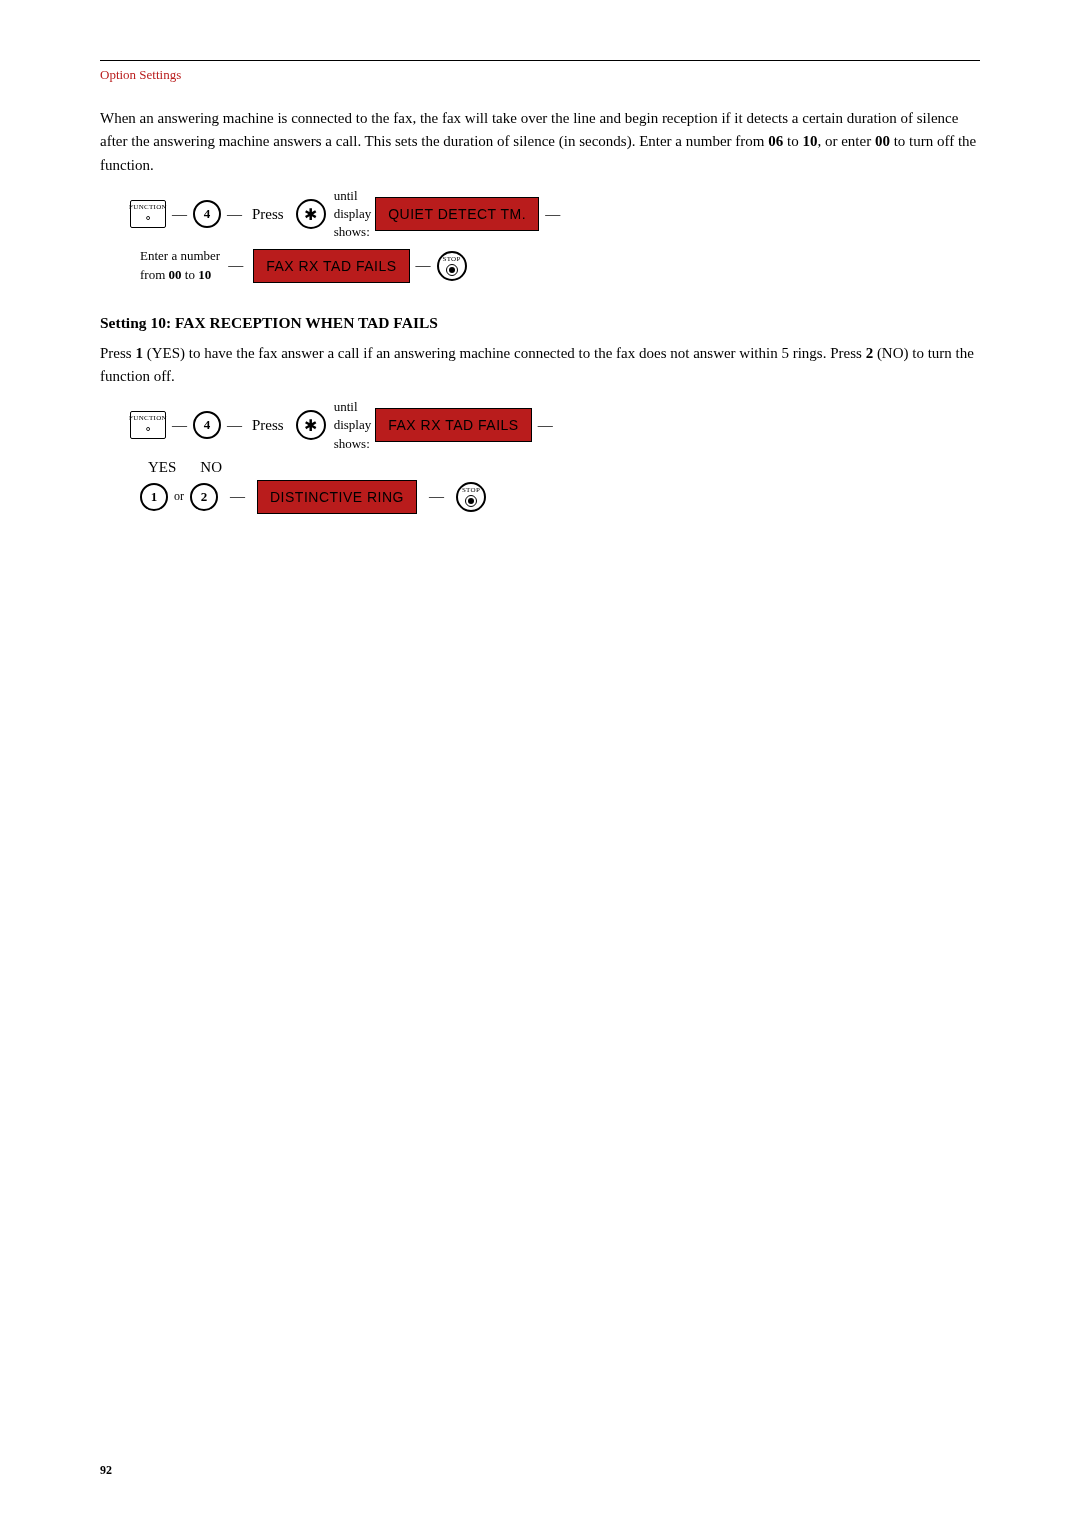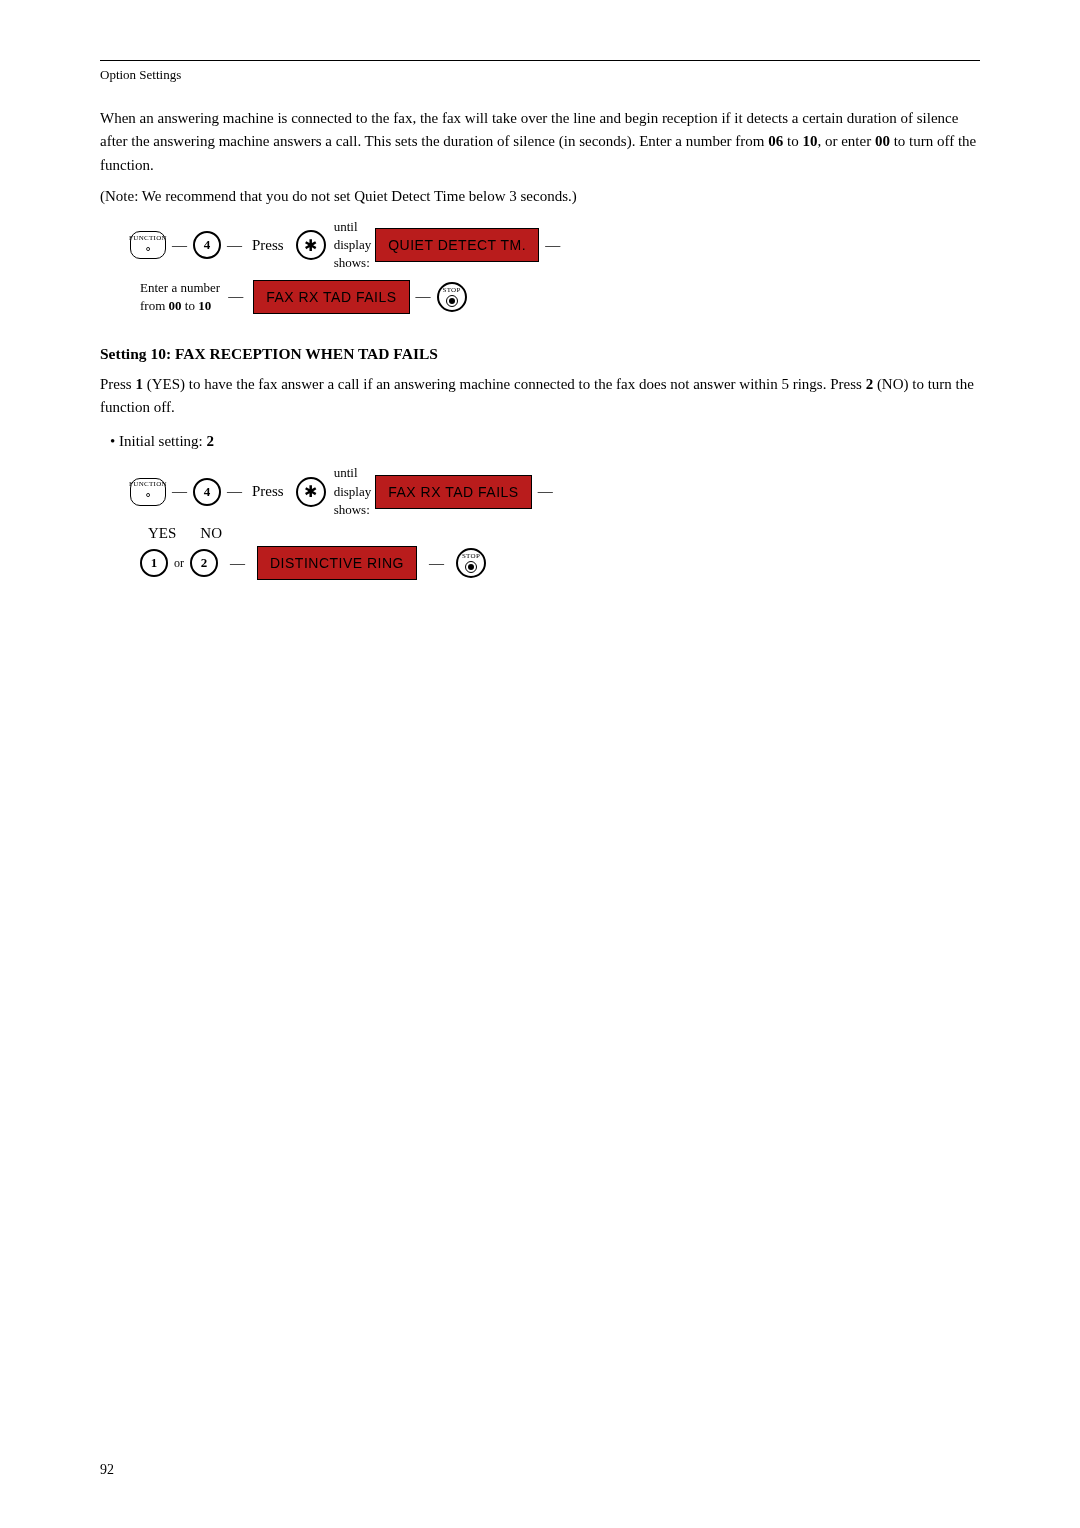--- a/index.html
+++ b/index.html
@@ -18,21 +18,21 @@
       padding: 60px 100px 60px 100px;
       position: relative;
     }
     .top-rule {
       border-top: 1.5px solid #000;
       margin-bottom: 6px;
     }
     .section-label {
       font-size: 13px;
       margin-bottom: 24px;
-      color: #000000;
+      color: #b91c1c;
     }
     .setting-title {
       font-size: 15.5px;
       font-weight: bold;
       margin-bottom: 10px;
     }
     .body-text {
       font-size: 15px;
       line-height: 1.55;
       margin-bottom: 8px;
@@ -67,21 +67,21 @@
       font-weight: bold;
       background: #fff;
       flex-shrink: 0;
     }
     .function-icon {
       display: inline-flex;
       align-items: center;
       justify-content: center;
       width: 36px;
       height: 28px;
-      border-radius: 10px;
+      border-radius: 2px;
       border: 1.5px solid #000;
       font-size: 9px;
       background: #fff;
       flex-direction: column;
       flex-shrink: 0;
       position: relative;
     }
     .function-label {
       font-size: 7px;
       letter-spacing: 0.3px;
@@ -142,37 +142,34 @@
       font-size: 13px;
       line-height: 1.4;
     }
     .setting-section {
       margin-bottom: 30px;
     }
     .page-number {
       position: absolute;
       bottom: 50px;
       left: 100px;
-      font-size: 14px;
-      font-weight: normal;
+      font-size: 12px;
+      font-weight: bold;
     }
   </style>
 </head>
 <body>
 
 <div class="page">
   <div class="top-rule"></div>
   <div class="section-label">Option Settings</div>
 
   <div class="setting-section">
     <div class="body-text">
       When an answering machine is connected to the fax, the fax will take over the line and begin reception if it detects a certain duration of silence after the answering machine answers a call. This sets the duration of silence (in seconds). Enter a number from <strong>06</strong> to <strong>10</strong>, or enter <strong>00</strong> to turn off the function.
-    </div>
-    <div class="body-text">
-      (Note: We recommend that you do not set Quiet Detect Time below 3 seconds.)
     </div>
 
     <div class="diagram-block">
       <div class="diagram-row">
 
         <div class="function-icon">
           <span class="function-label">FUNCTION</span>
           <span style="font-size:11px;">⚬</span>
         </div>
         <span class="dash">—</span>
@@ -207,23 +204,20 @@
           </div>
         </div>
       </div>
     </div>
   </div>
 
   <div class="setting-section">
     <div class="setting-title">Setting 10: FAX RECEPTION WHEN TAD FAILS</div>
     <div class="body-text">
       Press <strong>1</strong> (YES) to have the fax answer a call if an answering machine connected to the fax does not answer within 5 rings. Press <strong>2</strong> (NO) to turn the function off.
-    </div>
-    <div class="initial-setting">
-      • Initial setting: <strong>2</strong>
     </div>
 
     <div class="diagram-block">
 
       <div class="diagram-row">
         <div class="function-icon">
           <span class="function-label">FUNCTION</span>
           <span style="font-size:11px;">⚬</span>
         </div>
         <span class="dash">—</span>

